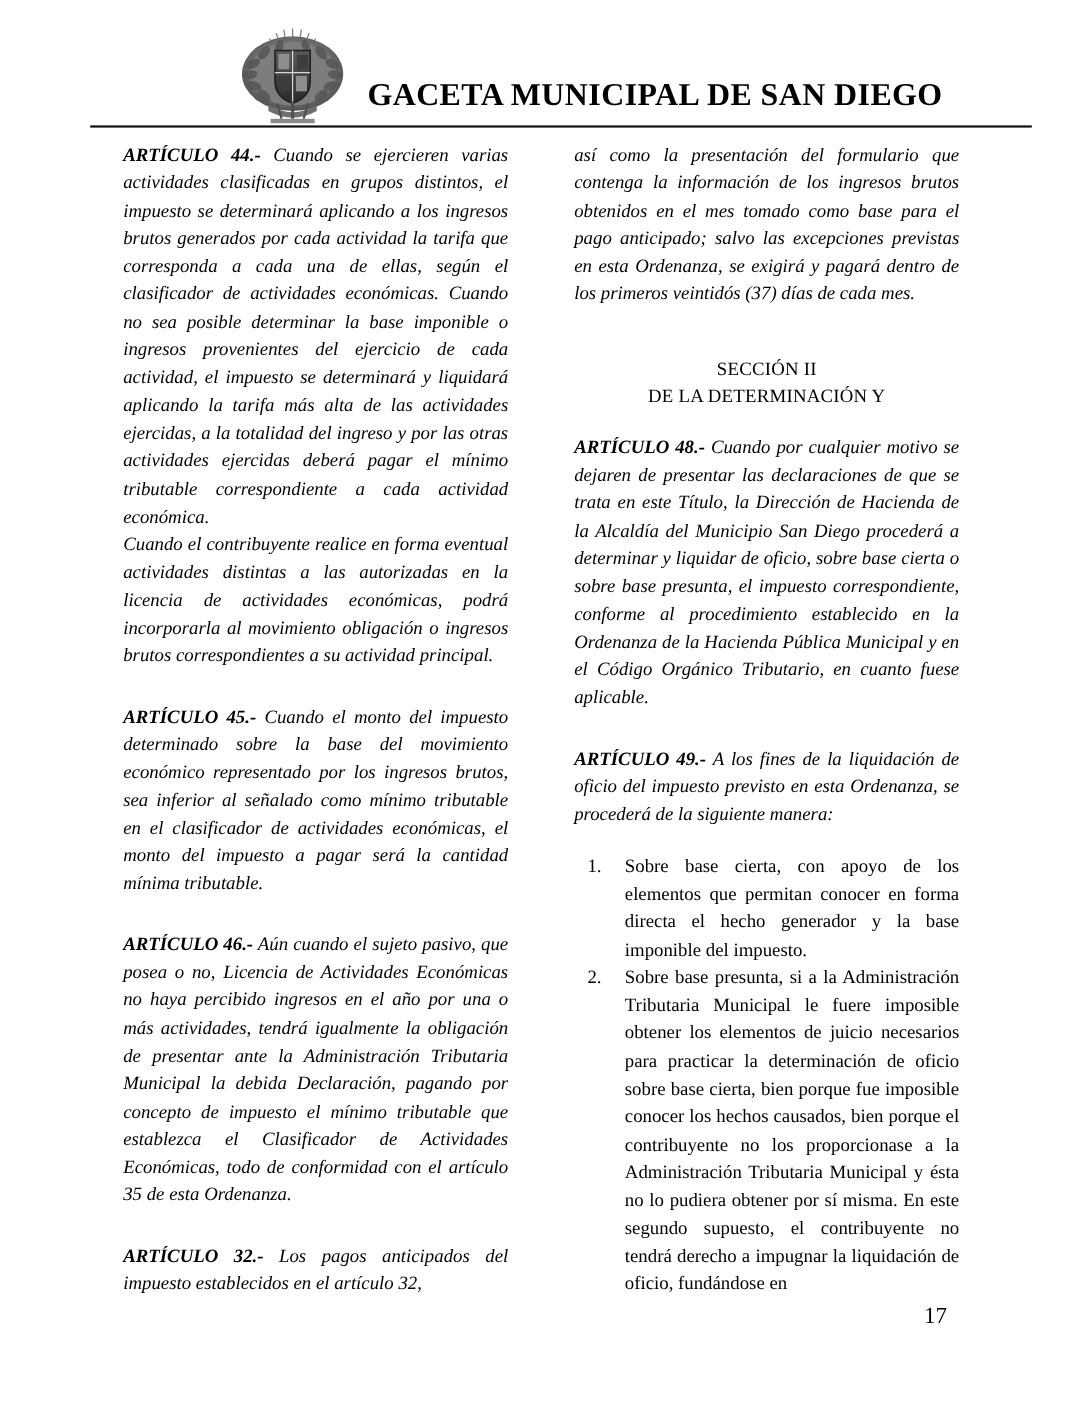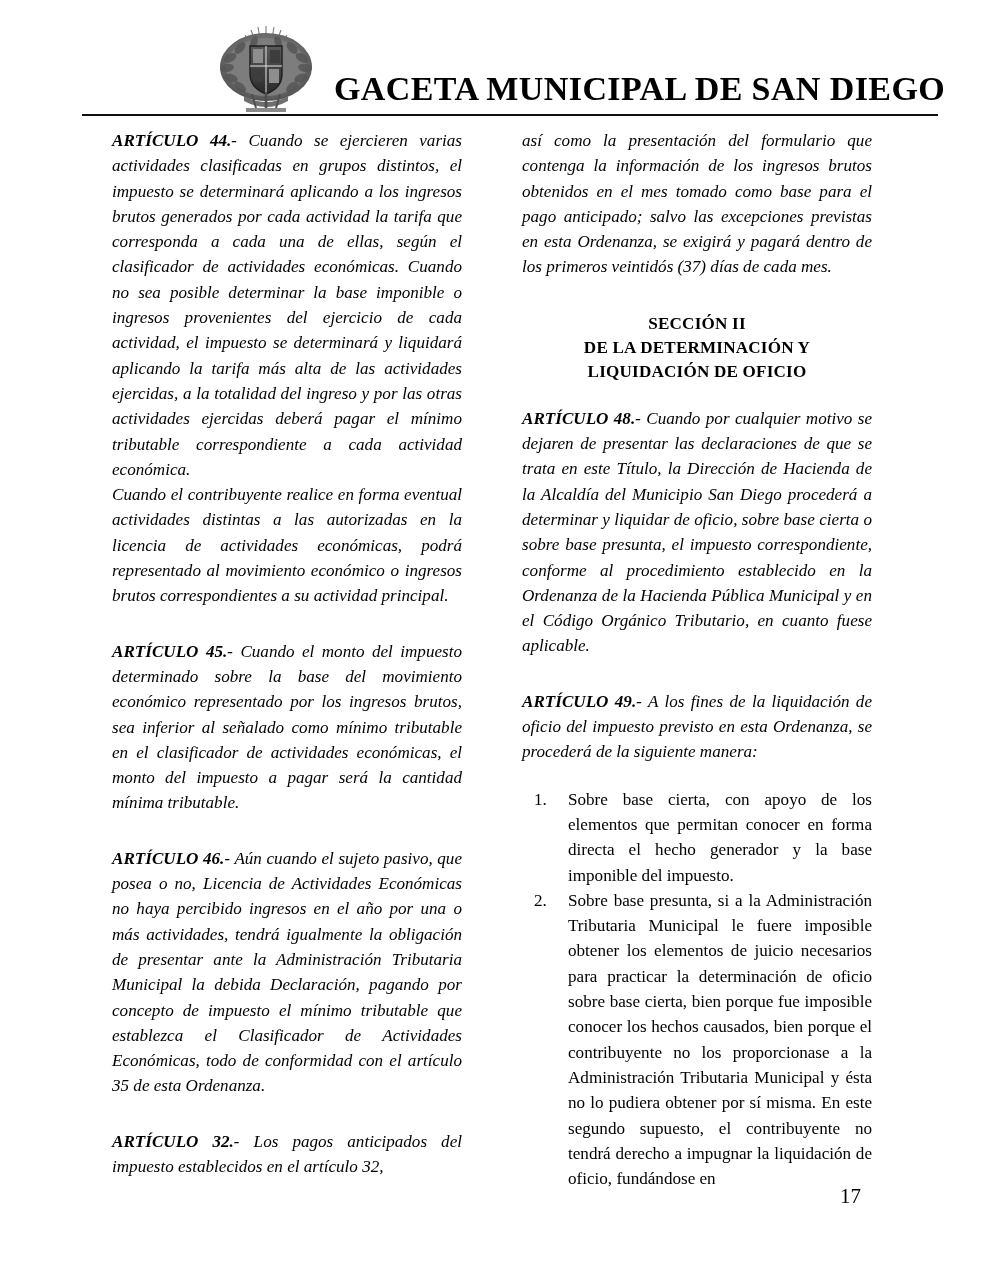--- a/index.html
+++ b/index.html
@@ -39,21 +39,21 @@
     top: 4px;
     width: 112px;
     height: 94px;
   }
   .crest svg { display: block; width: 112px; height: 94px; }
 
   .masthead-title {
     position: absolute;
     left: 252px;
     top: 54px;
-    font-size: 34px;
+    font-size: 29px;
     font-weight: bold;
     letter-spacing: 0.4px;
     white-space: nowrap;
     line-height: 1;
   }
 
   .masthead-rule {
     position: absolute;
     left: 82px;
     top: 114px;
@@ -82,23 +82,23 @@
     text-indent: 0;
     font-style: italic;
   }
   .para.gap-before { margin-top: 30px; }
   .para.tight { margin-top: 0; }
 
   .art-label { font-weight: bold; }
 
   
   .section-head {
-    margin: 32px 0 22px 0;
+    margin: 44px 0 22px 0;
     text-align: center;
-    font-weight: bold;
+    font-weight: normal;
     font-size: 17.1px;
     line-height: 24px;
     letter-spacing: 0.2px;
   }
   .section-head div { white-space: nowrap; }
 
   
   .numlist {
     margin: 22px 0 0 0;
     padding: 0;
@@ -199,38 +199,37 @@
 
     <div class="masthead-title">GACETA MUNICIPAL DE SAN DIEGO</div>
   </header>
 
   <div class="masthead-rule"></div>
 
   <section class="col col-left">
 
     <p class="para"><span class="art-label">ARTÍCULO 44.-</span><span> Cuando se ejercieren varias actividades clasificadas en grupos distintos, el impuesto se determinará aplicando a los ingresos brutos generados por cada actividad la tarifa que corresponda a cada una de ellas, según el clasificador de actividades económicas. Cuando no sea posible determinar la base imponible o ingresos provenientes del ejercicio de cada actividad, el impuesto se determinará y liquidará aplicando la tarifa más alta de las actividades ejercidas, a la totalidad del ingreso y por las otras actividades ejercidas deberá pagar el mínimo tributable correspondiente a cada actividad económica.</span></p>
 
-    <p class="para tight">Cuando el contribuyente realice en forma eventual actividades distintas a las autorizadas en la licencia de actividades económicas, podrá representado al movimiento económico o ingresos brutos correspondientes a su actividad principal.</p>
+    <p class="para tight">Cuando el contribuyente realice en forma eventual actividades distintas a las autorizadas en la licencia de actividades económicas, podrá incorporarla al movimiento obligación o ingresos brutos correspondientes a su actividad principal.</p>
 
     <p class="para gap-before"><span class="art-label">ARTÍCULO 45.-</span><span> Cuando el monto del impuesto determinado sobre la base del movimiento económico representado por los ingresos brutos, sea inferior al señalado como mínimo tributable en el clasificador de actividades económicas, el monto del impuesto a pagar será la cantidad mínima tributable.</span></p>
 
     <p class="para gap-before"><span class="art-label">ARTÍCULO 46.-</span><span> Aún cuando el sujeto pasivo, que posea o no, Licencia de Actividades Económicas no haya percibido ingresos en el año por una o más actividades, tendrá igualmente la obligación de presentar ante la Administración Tributaria Municipal la debida Declaración, pagando por concepto de impuesto el mínimo tributable que establezca el Clasificador de Actividades Económicas, todo de conformidad con el artículo 35 de esta Ordenanza.</span></p>
 
     <p class="para gap-before"><span class="art-label">ARTÍCULO 32.-</span><span> Los pagos anticipados del impuesto establecidos en el artículo 32,</span></p>
 
   </section>
 
   <section class="col col-right">
 
     <p class="para">así como la presentación del formulario que contenga la información de los ingresos brutos obtenidos en el mes tomado como base para el pago anticipado; salvo las excepciones previstas en esta Ordenanza, se exigirá y pagará dentro de los primeros veintidós (37) días de cada mes.</p>
 
     <div class="section-head">
       <div>SECCIÓN II</div>
       <div>DE LA DETERMINACIÓN Y</div>
-      <div>LIQUIDACIÓN DE OFICIO</div>
     </div>
 
     <p class="para"><span class="art-label">ARTÍCULO 48.-</span><span> Cuando por cualquier motivo se dejaren de presentar las declaraciones de que se trata en este Título, la Dirección de Hacienda de la Alcaldía del Municipio San Diego procederá a determinar y liquidar de oficio, sobre base cierta o sobre base presunta, el impuesto correspondiente, conforme al procedimiento establecido en la Ordenanza de la Hacienda Pública Municipal y en el Código Orgánico Tributario, en cuanto fuese aplicable.</span></p>
 
     <p class="para gap-before"><span class="art-label">ARTÍCULO 49.-</span><span> A los fines de la liquidación de oficio del impuesto previsto en esta Ordenanza, se procederá de la siguiente manera:</span></p>
 
     <ol class="numlist">
       <li>
         <span class="marker">1.</span>
         <span>Sobre base cierta, con apoyo de los elementos que permitan conocer en forma directa el hecho generador y la base imponible del impuesto.</span>

